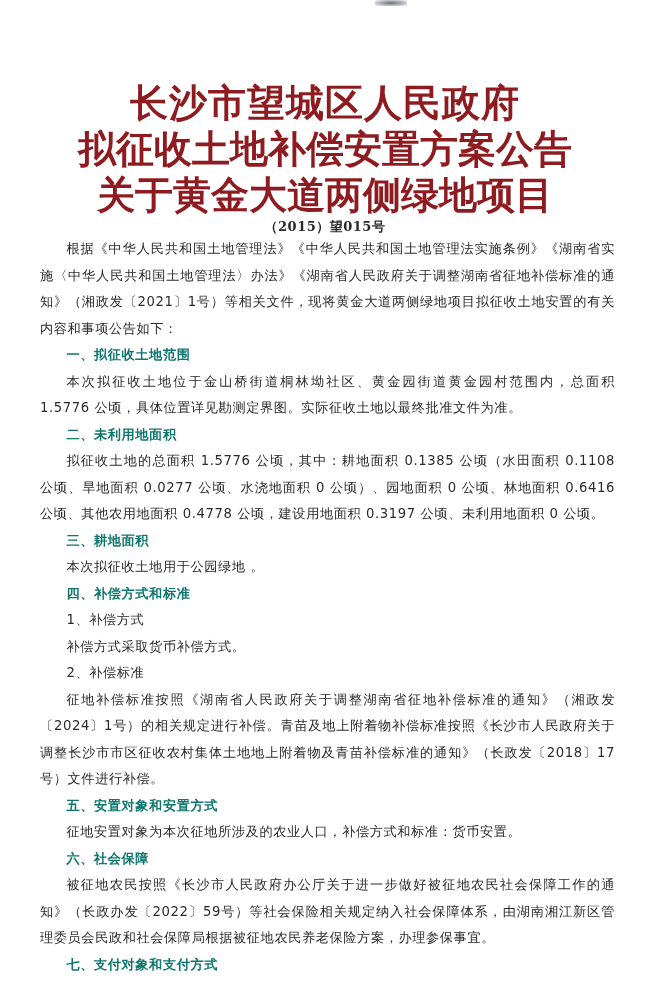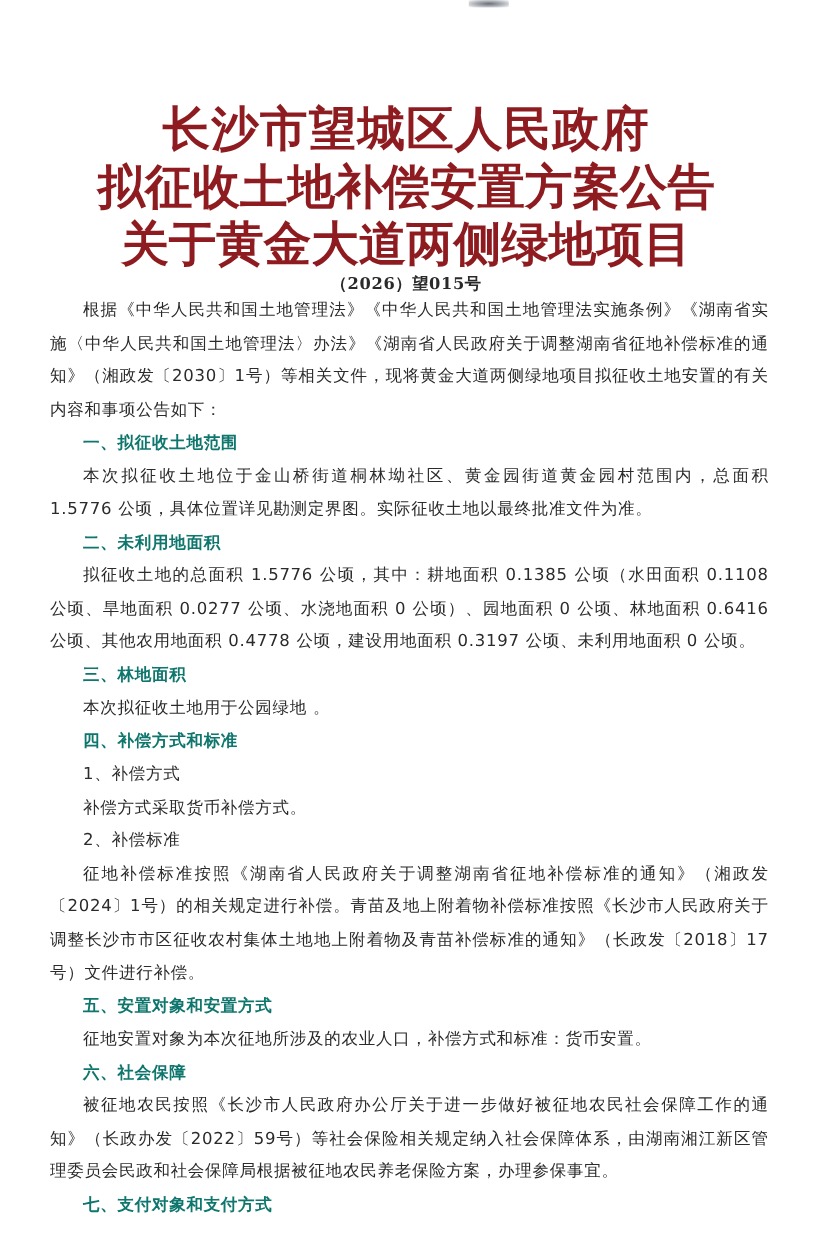--- a/index.html
+++ b/index.html
@@ -89,32 +89,32 @@
 <div class="top-smudge"></div>
 
 <div class="page">
 
   <div class="title-block">
     <div class="title-line l1">长沙市望城区人民政府</div>
     <div class="title-line l3">拟征收土地补偿安置方案公告</div>
     <div class="title-line l2">关于黄金大道两侧绿地项目</div>
   </div>
 
-  <div class="doc-number">（2026）望015号</div>
+  <div class="doc-number">（2015）望015号</div>
 
   <div class="body-text">
-    <p class="para">根据《中华人民共和国土地管理法》《中华人民共和国土地管理法实施条例》《湖南省实施〈中华人民共和国土地管理法〉办法》《湖南省人民政府关于调整湖南省征地补偿标准的通知》（湘政发〔2030〕1号）等相关文件，现将黄金大道两侧绿地项目拟征收土地安置的有关内容和事项公告如下：</p>
+    <p class="para">根据《中华人民共和国土地管理法》《中华人民共和国土地管理法实施条例》《湖南省实施〈中华人民共和国土地管理法〉办法》《湖南省人民政府关于调整湖南省征地补偿标准的通知》（湘政发〔2021〕1号）等相关文件，现将黄金大道两侧绿地项目拟征收土地安置的有关内容和事项公告如下：</p>
 
     <p class="heading">一、拟征收土地范围</p>
     <p class="para">本次拟征收土地位于金山桥街道桐林坳社区、黄金园街道黄金园村范围内，总面积 1.5776 公顷，具体位置详见勘测定界图。实际征收土地以最终批准文件为准。</p>
 
     <p class="heading">二、未利用地面积</p>
     <p class="para">拟征收土地的总面积 1.5776 公顷，其中：耕地面积 0.1385 公顷（水田面积 0.1108 公顷、旱地面积 0.0277 公顷、水浇地面积 0 公顷）、园地面积 0 公顷、林地面积 0.6416 公顷、其他农用地面积 0.4778 公顷，建设用地面积 0.3197 公顷、未利用地面积 0 公顷。</p>
 
-    <p class="heading">三、林地面积</p>
+    <p class="heading">三、耕地面积</p>
     <p class="para">本次拟征收土地用于公园绿地 。</p>
 
     <p class="heading">四、补偿方式和标准</p>
     <p class="para">1、补偿方式</p>
     <p class="para">补偿方式采取货币补偿方式。</p>
     <p class="para">2、补偿标准</p>
     <p class="para">征地补偿标准按照《湖南省人民政府关于调整湖南省征地补偿标准的通知》（湘政发〔2024〕1号）的相关规定进行补偿。青苗及地上附着物补偿标准按照《长沙市人民政府关于调整长沙市市区征收农村集体土地地上附着物及青苗补偿标准的通知》（长政发〔2018〕17号）文件进行补偿。</p>
 
     <p class="heading">五、安置对象和安置方式</p>
     <p class="para">征地安置对象为本次征地所涉及的农业人口，补偿方式和标准：货币安置。</p>

